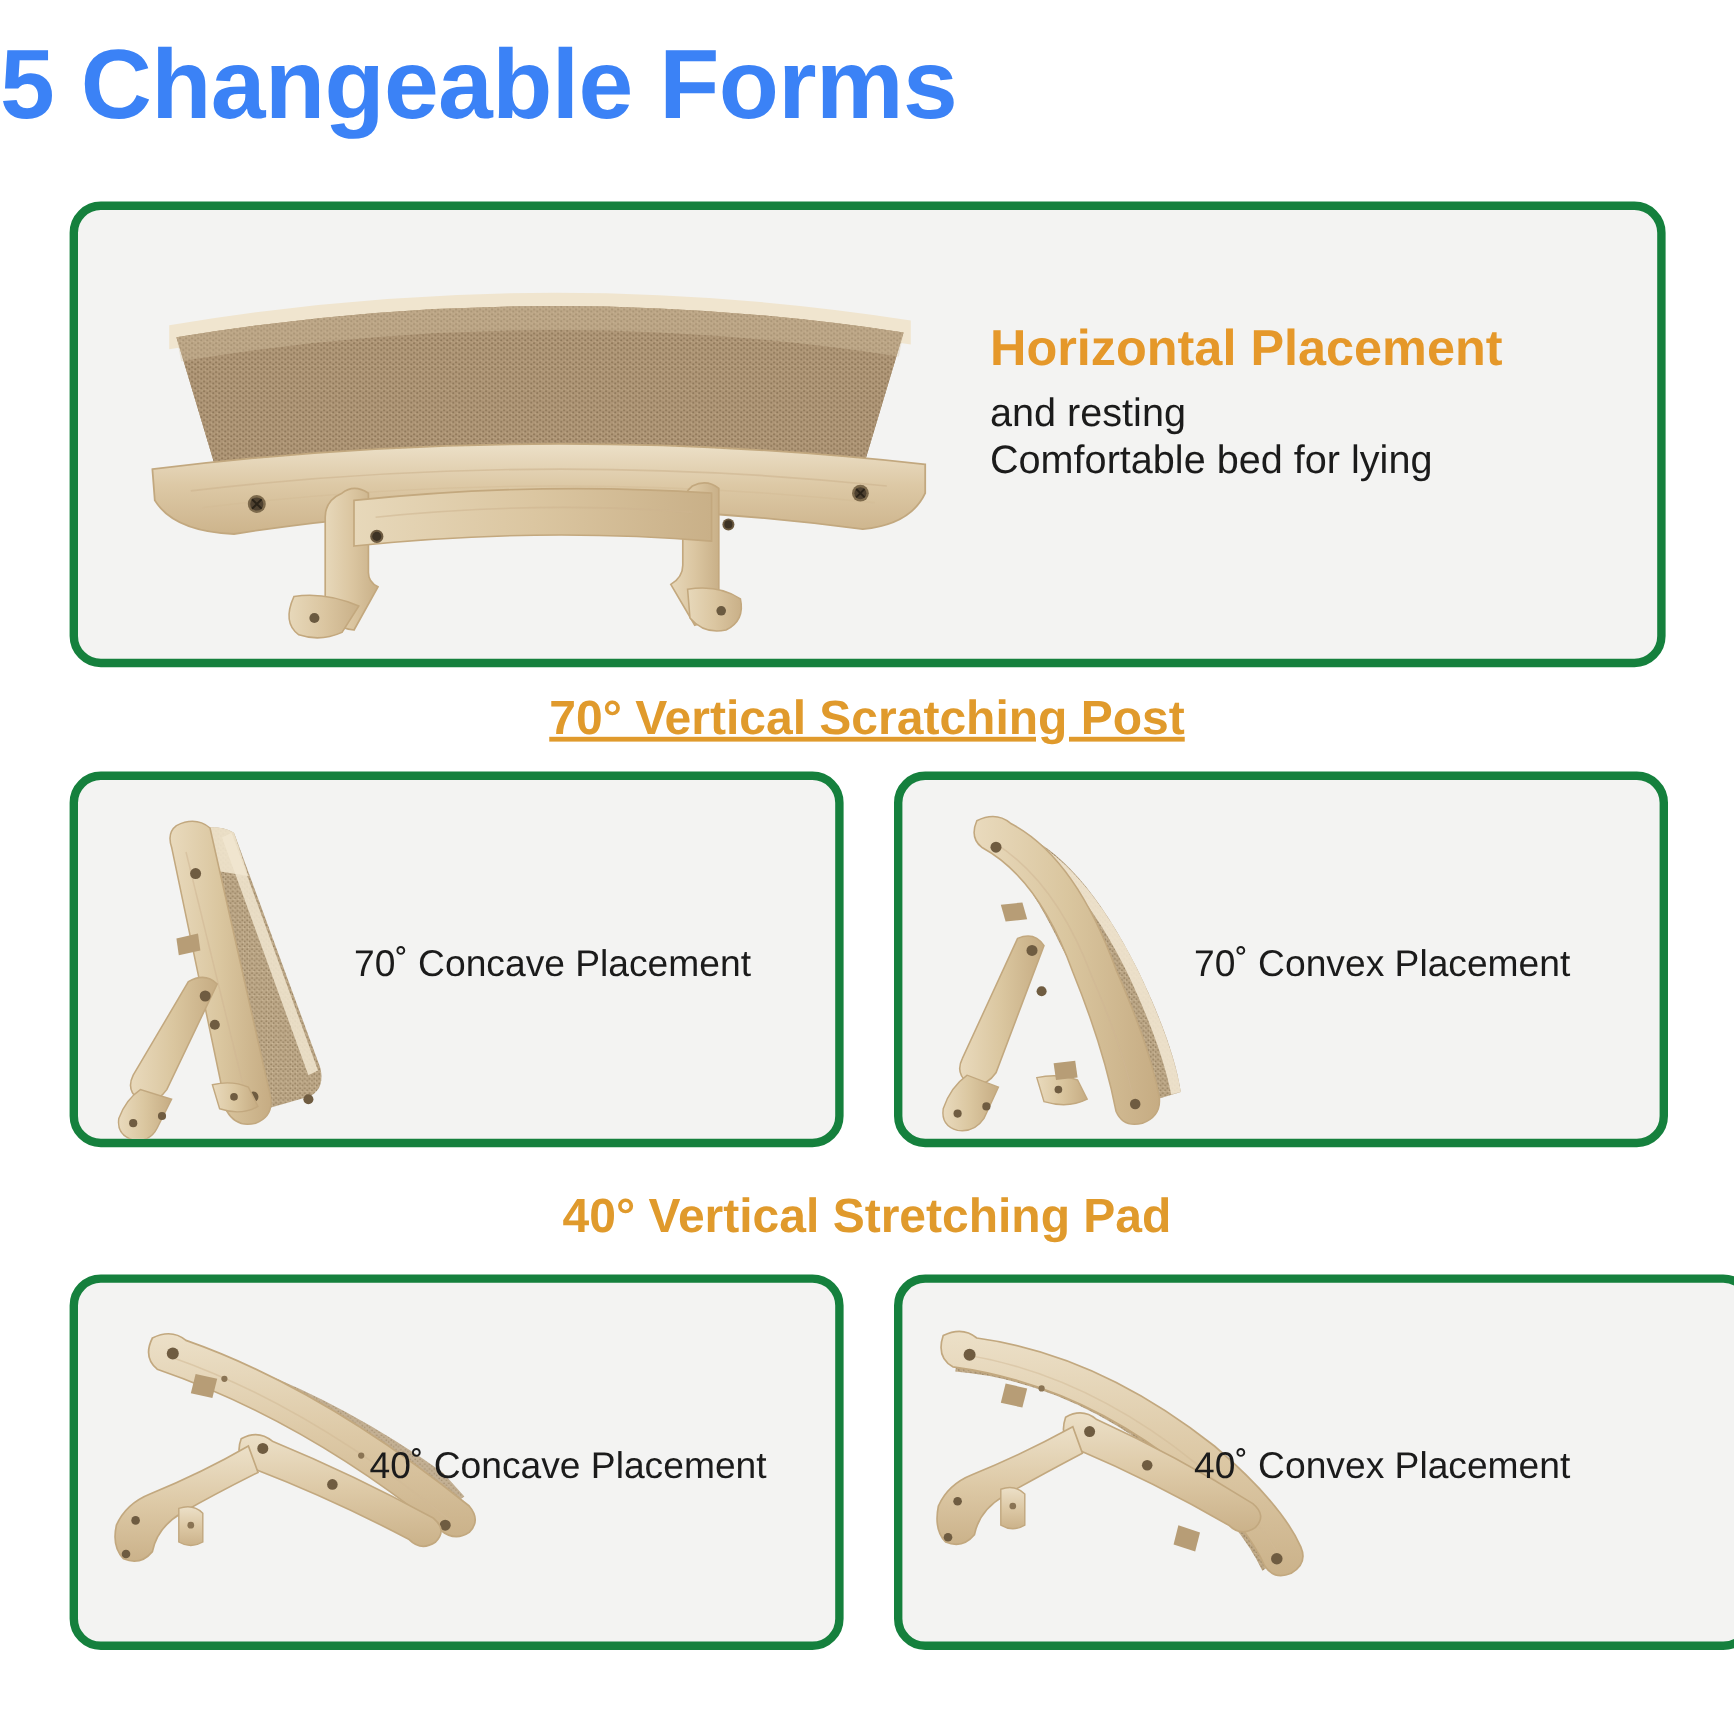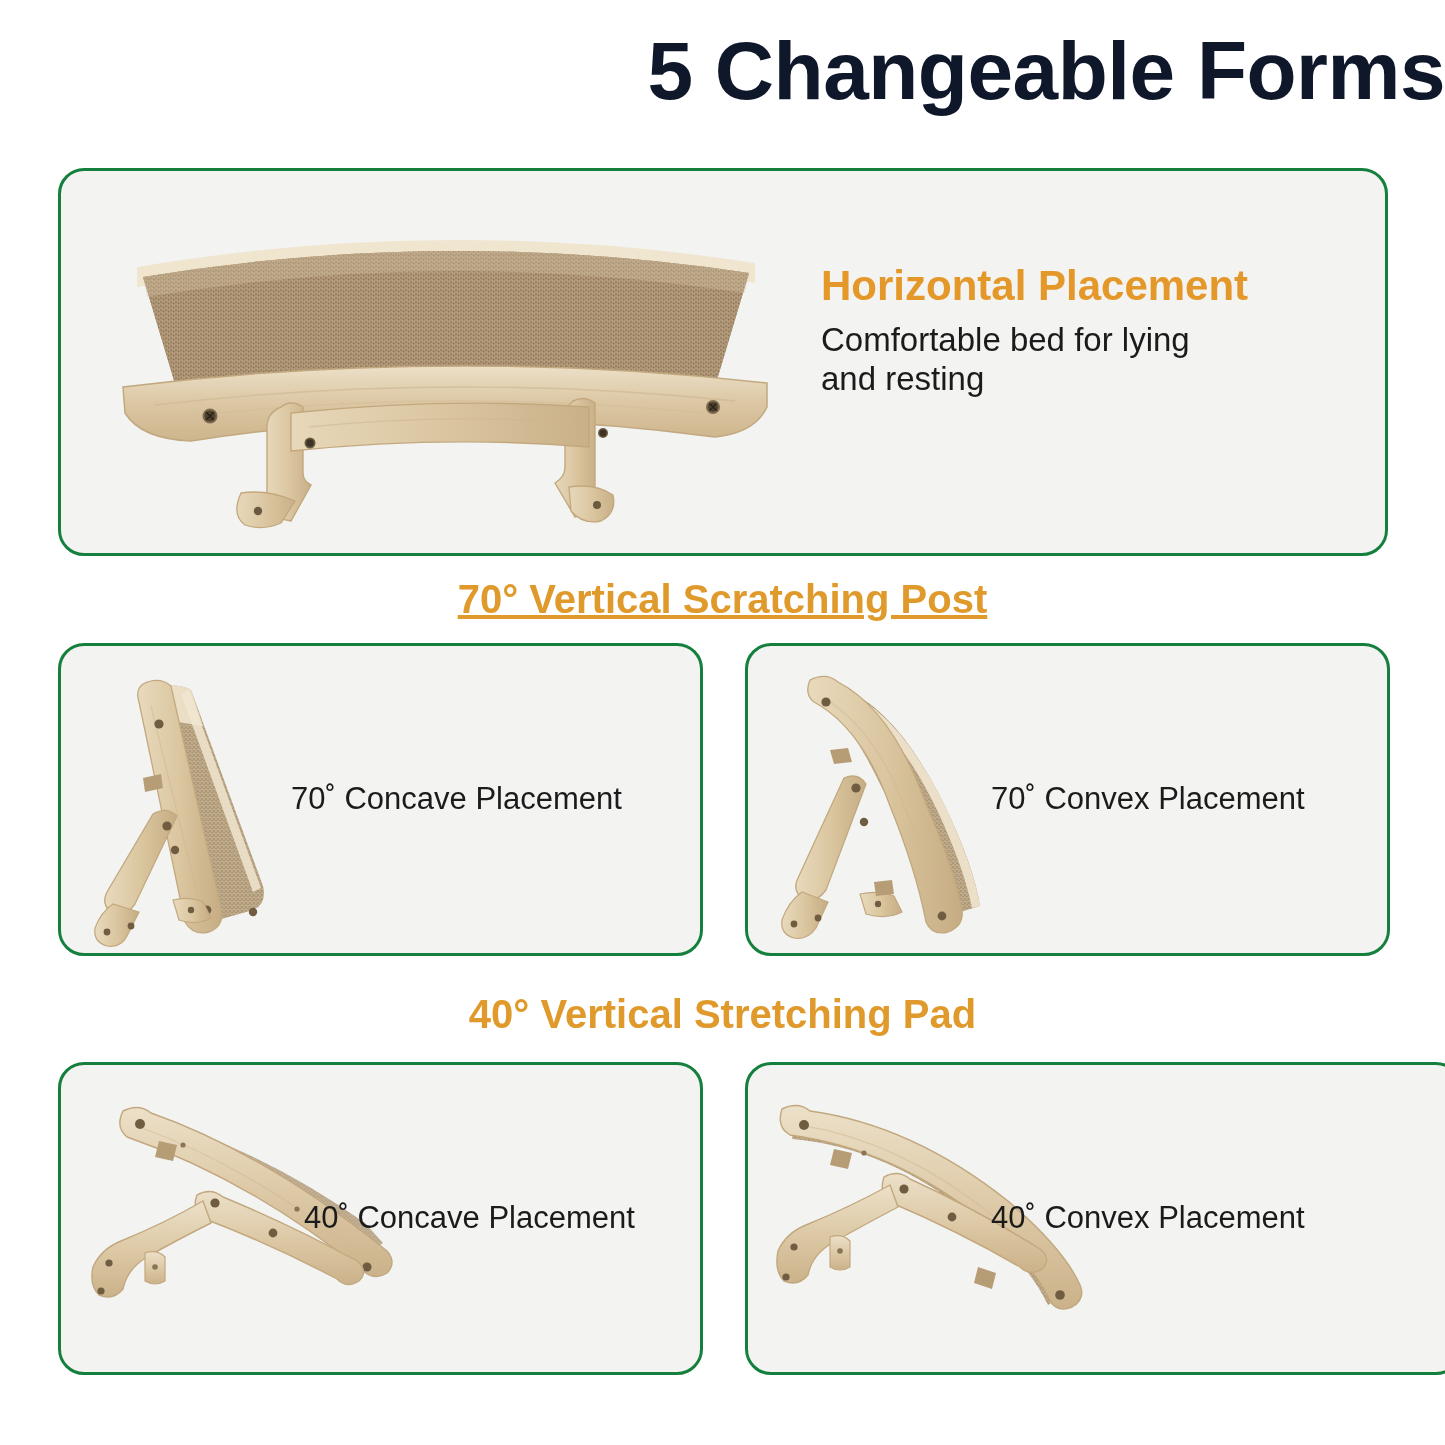--- a/index.html
+++ b/index.html
@@ -14,24 +14,24 @@
     overflow: hidden;
     position: relative;
   }
 
   
   .page-title {
     position: absolute;
     top: 28px;
     left: 0;
     width: 1445px;
-    text-align: right;
+    text-align: left;
     font-size: 82px;
     font-weight: bold;
-    color: #0f172a;
+    color: #3b82f6;
     letter-spacing: -0.5px;
     line-height: 1.05;
   }
 
   
   .section-heading {
     position: absolute;
     left: 0;
     width: 1445px;
     text-align: center;
@@ -40,21 +40,21 @@
     color: #e09a2c;
     letter-spacing: 0px;
   }
   #heading-70 { top: 577px; text-decoration: underline; }
   #heading-40 { top: 992px; }
 
   
   .card {
     position: absolute;
     background: #f3f3f2;
-    border: 3px solid #15803d;
+    border: 7px solid #15803d;
     border-radius: 26px;
     box-sizing: border-box;
     overflow: hidden;
   }
   #card-horizontal {
     left: 58px;  top: 168px;
     width: 1330px; height: 388px;
   }
   #card-70-concave {
     left: 58px;  top: 643px;
@@ -195,22 +195,22 @@
       <path d="M146,292 Q136,314 150,324 Q168,330 186,322 L200,300 Q172,288 146,292 Z" fill="url(#woodLeg)" stroke="#c3a87e" stroke-width="1.3"></path>
       <path d="M474,286 Q500,282 518,294 Q522,312 506,320 Q488,324 476,310 Z" fill="url(#woodLeg)" stroke="#c3a87e" stroke-width="1.3"></path>
       <circle cx="163" cy="310" r="4.2" fill="#6b5a40"></circle>
       <circle cx="502" cy="304" r="4.0" fill="#6b5a40"></circle>
     </svg>
   </div>
 
   <div class="hero-text">
     <div class="hero-title">Horizontal Placement</div>
     <div class="hero-sub">
+      <div>and resting</div>
       <div>Comfortable bed for lying</div>
-      <div>and resting</div>
     </div>
   </div>
 </div>
 
 <div class="section-heading" id="heading-70">70° Vertical Scratching Post</div>
 
 <div class="card" id="card-70-concave">
   <div class="prod" id="prod-70-concave">
     <svg width="250" height="300" viewBox="0 0 250 300">
       <defs>

